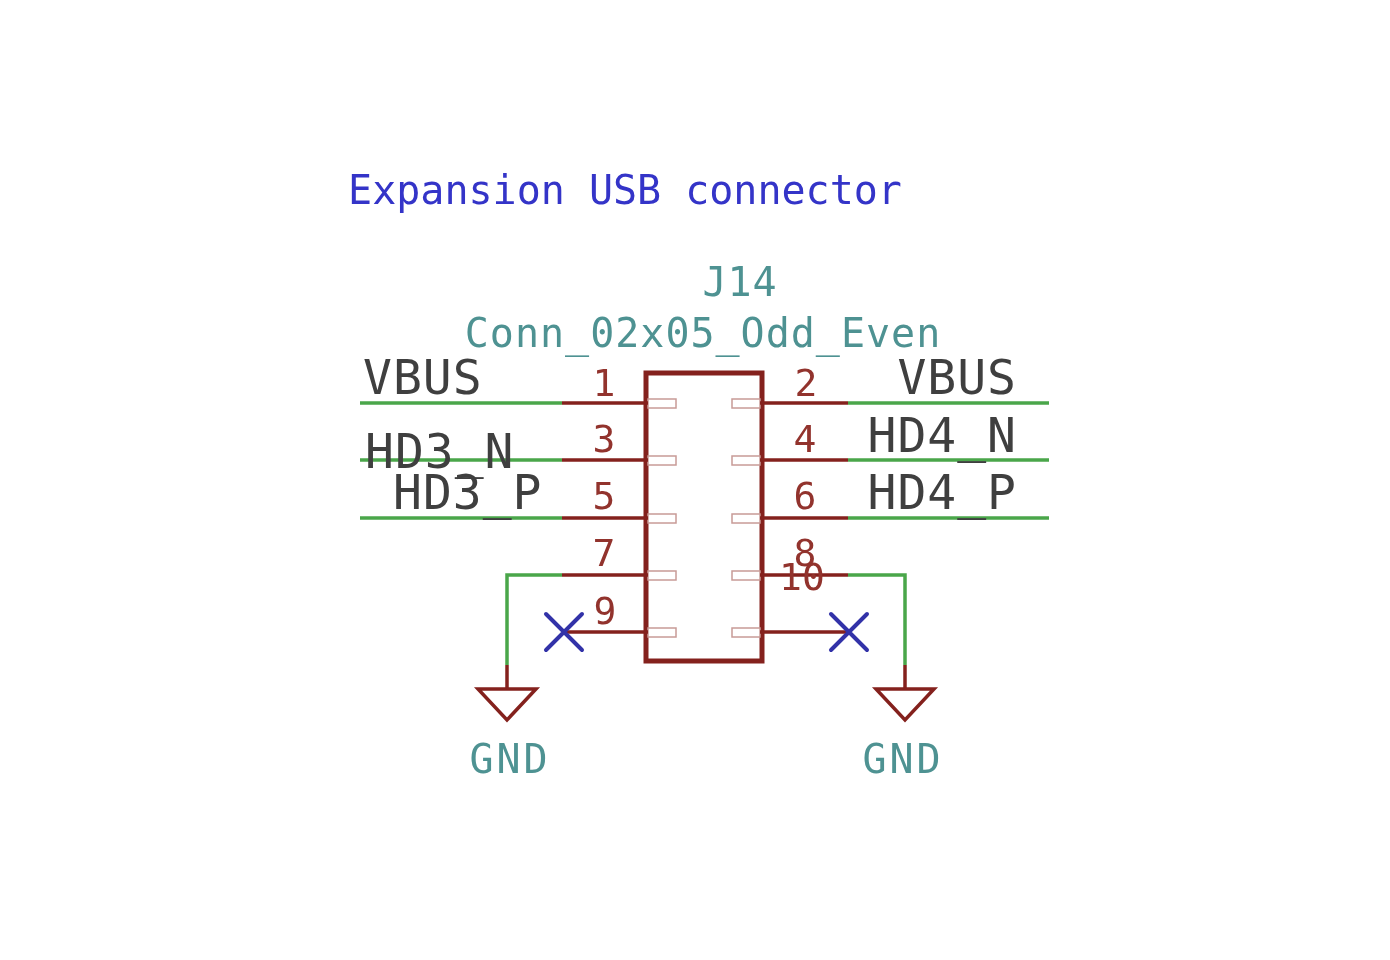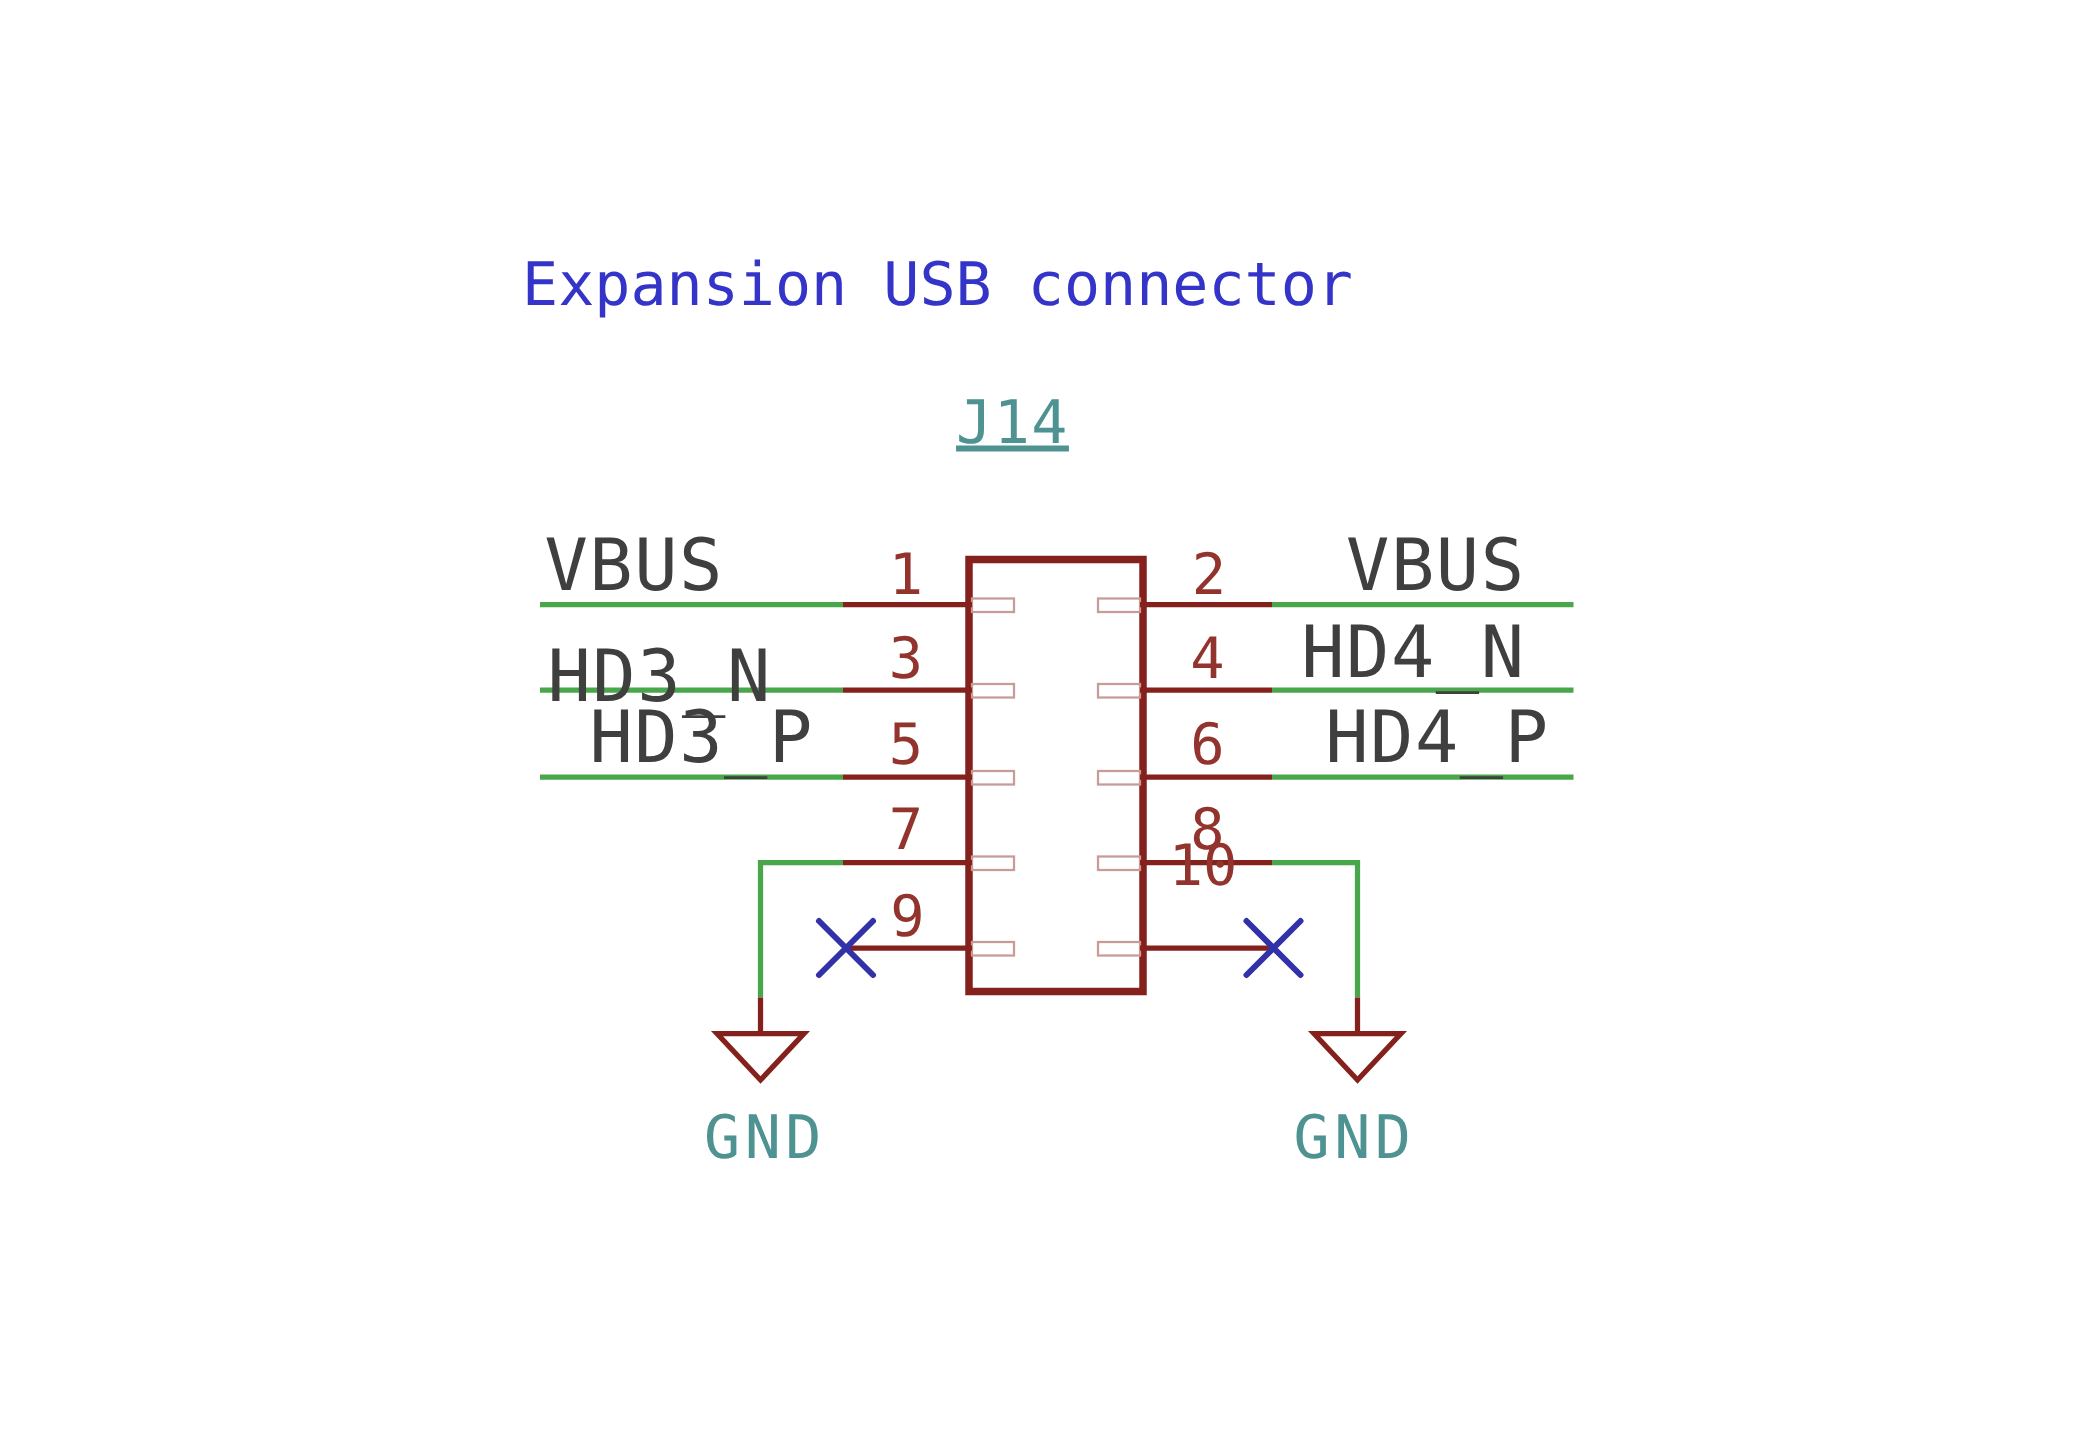--- a/index.html
+++ b/index.html
@@ -88,29 +88,30 @@
     <path class="stub" d="M507 665 V689"></path>
     <path class="gndtri" d="M478 689 H536 L507 720 Z"></path>
     <path class="stub" d="M905 665 V689"></path>
     <path class="gndtri" d="M876 689 H934 L905 720 Z"></path>
 
     <path class="ncx" d="M546 614 L582 650 M582 614 L546 650"></path>
     <path class="ncx" d="M831 614 L867 650 M867 614 L831 650"></path>
   </svg>
 
   <span class="txt t-title" style="left:625px;top:190px;">Expansion USB connector</span>
-  <span class="txt t-field" style="left:675px;top:282px;text-decoration:underline;">J14</span>
+  <span class="txt t-field" style="left:740px;top:282px;">J14</span>
+  <span class="txt t-field" style="left:703px;top:333px;">Conn_02x05_Odd_Even</span>
 
   <span class="txt t-net left-align" style="left:363px;top:377px;">VBUS</span>
   <span class="txt t-net left-align" style="left:365px;top:451px;">HD3_N</span>
   <span class="txt t-net left-align" style="left:365px;top:492px;margin-left:28px;">HD3_P</span>
 
   <span class="txt t-net right-align" style="right:345px;top:377px;">VBUS</span>
   <span class="txt t-net right-align" style="right:345px;top:435px;">HD4_N</span>
-  <span class="txt t-net right-align" style="right:329px;top:492px;">HD4_P</span>
+  <span class="txt t-net right-align" style="right:345px;top:492px;">HD4_P</span>
 
   <span class="txt t-pin" style="left:604px;top:383px;">1</span>
   <span class="txt t-pin" style="left:604px;top:439px;">3</span>
   <span class="txt t-pin" style="left:604px;top:496px;">5</span>
   <span class="txt t-pin" style="left:604px;top:553px;">7</span>
   <span class="txt t-pin" style="left:605px;top:611px;">9</span>
 
   <span class="txt t-pin" style="left:806px;top:383px;">2</span>
   <span class="txt t-pin" style="left:805px;top:439px;">4</span>
   <span class="txt t-pin" style="left:805px;top:496px;">6</span>

